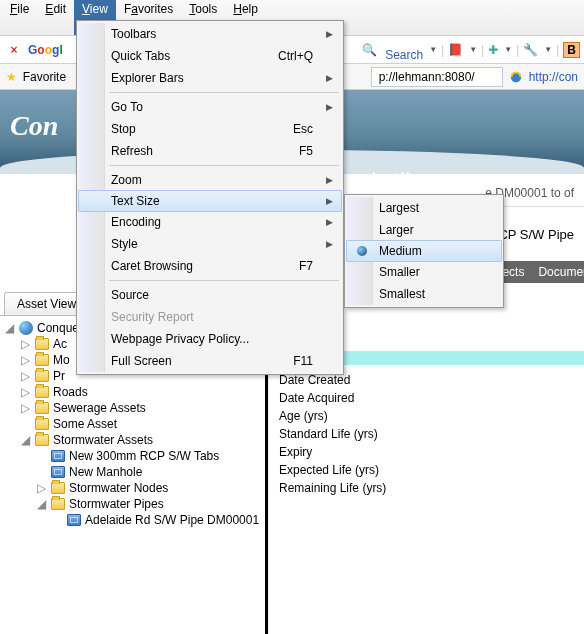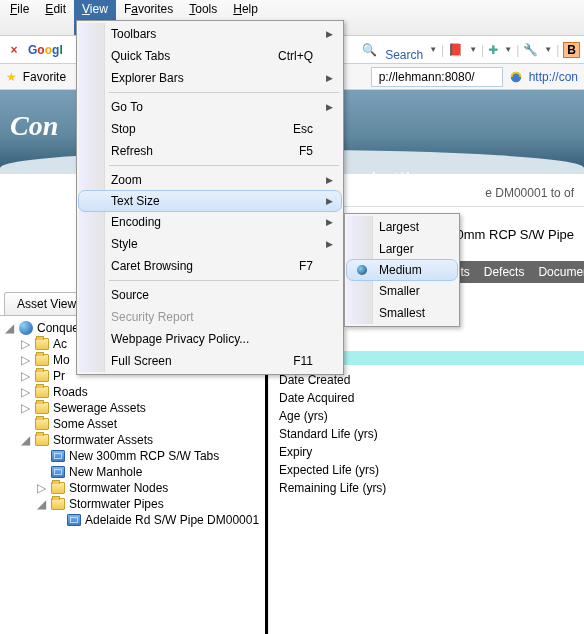--- a/index.html
+++ b/index.html
@@ -55,28 +55,28 @@
   .dark-tabs .t.active{font-weight:bold;}
   .fields{padding:8px 10px;background:#fff;}
   .frow{padding:2px 0;}
   .cyan-sep{height:14px;background:#a8f0f0;margin:6px -10px;}
   
   
   .menu{position:absolute;background:#f4f4f4;border:1px solid #999;box-shadow:2px 2px 4px rgba(0,0,0,.25);padding:2px;}
   .menu .gutter{position:absolute;left:2px;top:2px;bottom:2px;width:26px;}
   .menu-item{display:flex;align-items:center;height:22px;padding:0 28px 0 32px;white-space:nowrap;position:relative;}
   .menu-item.disabled{color:#999;}
-  .menu-item.highlight{background:linear-gradient(#e8f1fc,#cfe3fa);border:1px solid #a8c8ef;border-radius:7px;margin:-1px;}
+  .menu-item.highlight{background:linear-gradient(#e8f1fc,#cfe3fa);border:1px solid #a8c8ef;border-radius:1px;margin:-1px;}
   .menu-item .shortcut{position:absolute;right:28px;}
   .menu-item .sub-arrow{position:absolute;right:8px;font-size:9px;color:#555;}
   .menu-sep{height:1px;background:#ccc;margin:3px 2px 3px 30px;}
   .radio-dot{width:10px;height:10px;border-radius:50%;background:radial-gradient(circle at 35% 35%,#8cf,#146);position:absolute;left:10px;}
   
   #view-menu{left:76px;top:20px;width:268px;}
-  #textsize-menu{left:344px;top:194px;width:116px;margin-top:19px;}
+  #textsize-menu{left:344px;top:194px;width:160px;}
   #view-menu .gutter{background:linear-gradient(90deg,#eef,#e4e4e4);border-right:1px solid #ddd;}
   #textsize-menu .gutter{background:linear-gradient(90deg,#eef,#e4e4e4);border-right:1px solid #ddd;}
   
   .asset-mgr-badge{position:absolute;right:140px;top:170px;color:#fff;font-size:11px;}
   .city-icon{position:absolute;right:150px;top:135px;}
 </style>
 </head>
 <body>
 
 <div class="menubar">

